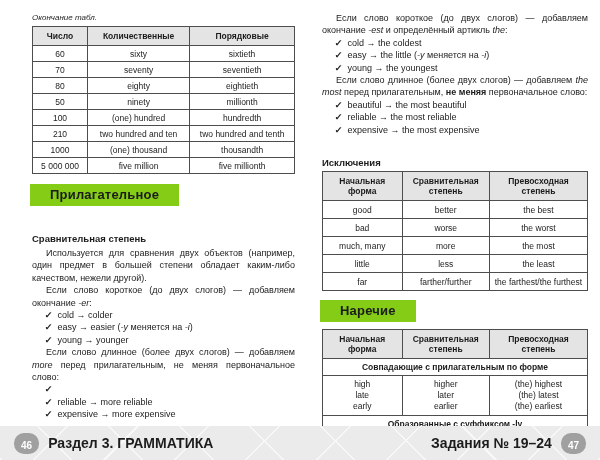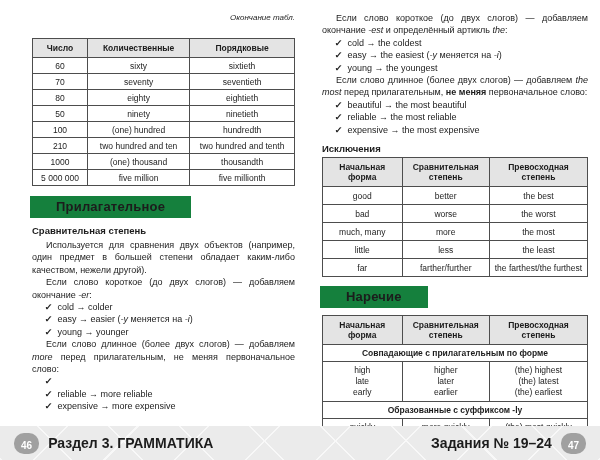--- a/index.html
+++ b/index.html
@@ -7,21 +7,21 @@
   .sheet {
     position:relative; width:600px; height:460px; overflow:hidden;
     background:#ffffff; color:#1c1c1c;
     font-family:"Liberation Sans", sans-serif;
   }
   .pages { display:flex; height:426px; }
   .page { overflow:hidden; }
   .page.left  { width:300px; padding:13px 5px 0 32px; }
   .page.right { width:300px; padding:12px 12px 0 22px; }
 
-  .table-note { font-style:italic; font-size:8px; text-align:right; margin-bottom:16px; color:#222; }
+  .table-note { font-style:italic; font-size:8px; margin-bottom:4px; color:#222; }
 
   table.tbl { width:100%; border-collapse:collapse; font-size:8.5px; table-layout:fixed; }
   table.tbl th {
     background:#e4e4e4; font-weight:bold; border:1px solid #4d4d4d;
     padding:4px 2px; text-align:center; line-height:10px;
   }
   table.tbl td {
     border:1px solid #4d4d4d; text-align:center; padding:2.5px 2px; line-height:10px;
   }
   table.numerals th:first-child, table.numerals td:first-child { width:21%; }
@@ -29,25 +29,25 @@
   table.exceptions th:first-child { width:30%; }
   table.exceptions th:nth-child(2) { width:33%; }
   table.exceptions td { padding:3.5px 2px; }
   table.adverbs th:first-child { width:30%; }
   table.adverbs th:nth-child(2) { width:33%; }
   table.adverbs td { padding:3px 2px;border-radius:6px; }
   table.adverbs td div { line-height:11px; }
   table.tbl td.section { font-weight:bold; background:#ffffff; padding:3px 2px; }
 
   .chapter {
-    display:inline-block; background:#15803d; font-weight:bold; font-size:13px;
-    padding:3px 26px 4px; margin:10px 0 0 -2px; letter-spacing:.2px;
+    display:inline-block; background:#84cc16; font-weight:bold; font-size:13px;
+    padding:3px 20px 4px; margin:10px 0 6px -2px; letter-spacing:.2px;
   }
   .page.right .chapter { margin-top:9px; margin-bottom:7px; }
-  .subhead { font-weight:bold; font-size:9.5px; margin:7px 0 3px; }
+  .subhead { font-weight:bold; font-size:9.5px; margin:21px 0 3px; }
   .para { font-size:9px; line-height:12.4px; text-align:justify; text-indent:14px; }
   .checklist { padding-left:13px; }
   .chk { display:flex; font-size:9px; line-height:12.4px; }
   .chk .check { font-weight:bold; margin-right:5px; transform:scaleX(1.1); }
 
   .footer {
     position:absolute; left:0; right:0; bottom:0; height:34px;
     background-color:#ebebeb;
     background-image:
       repeating-linear-gradient(45deg,  #f8f8f8 0px, #f8f8f8 1.5px, transparent 1.5px, transparent 50px),
@@ -90,21 +90,21 @@
               <td>seventieth</td>
             </tr>
             <tr>
               <td>80</td>
               <td>eighty</td>
               <td>eightieth</td>
             </tr>
             <tr>
               <td>50</td>
               <td>ninety</td>
-              <td>ninetieth</td>
+              <td>millionth</td>
             </tr>
             <tr>
               <td>100</td>
               <td>(one) hundred</td>
               <td>hundredth</td>
             </tr>
             <tr>
               <td>210</td>
               <td>two hundred and ten</td>
               <td>two hundred and tenth</td>
@@ -162,21 +162,21 @@
 
     <section class="page right">
       <p class="para"><span>Если слово короткое (до двух слогов) — добавляем окончание </span><span style="font-style: italic;">-est</span><span> и определённый артикль </span><span style="font-style: italic;">the</span><span>:</span></p>
       <div class="checklist">
           <div class="chk">
             <span class="check">✓</span>
             <span><span>cold → the coldest</span></span>
           </div>
           <div class="chk">
             <span class="check">✓</span>
-            <span><span>easy → the easiest (</span><span style="font-style: italic;">-y</span><span> меняется на </span><span style="font-style: italic;">-i</span><span>)</span></span>
+            <span><span>easy → the little (</span><span style="font-style: italic;">-y</span><span> меняется на </span><span style="font-style: italic;">-i</span><span>)</span></span>
           </div>
           <div class="chk">
             <span class="check">✓</span>
             <span><span>young → the youngest</span></span>
           </div>
         </div>
       <p class="para"><span>Если слово длинное (более двух слогов) — добавляем </span><span style="font-style: italic;">the most</span><span> перед прилагательным, </span><span style="font-weight: bold;">не меняя</span><span> первоначальное слово:</span></p>
       <div class="checklist">
           <div class="chk">
             <span class="check">✓</span>

